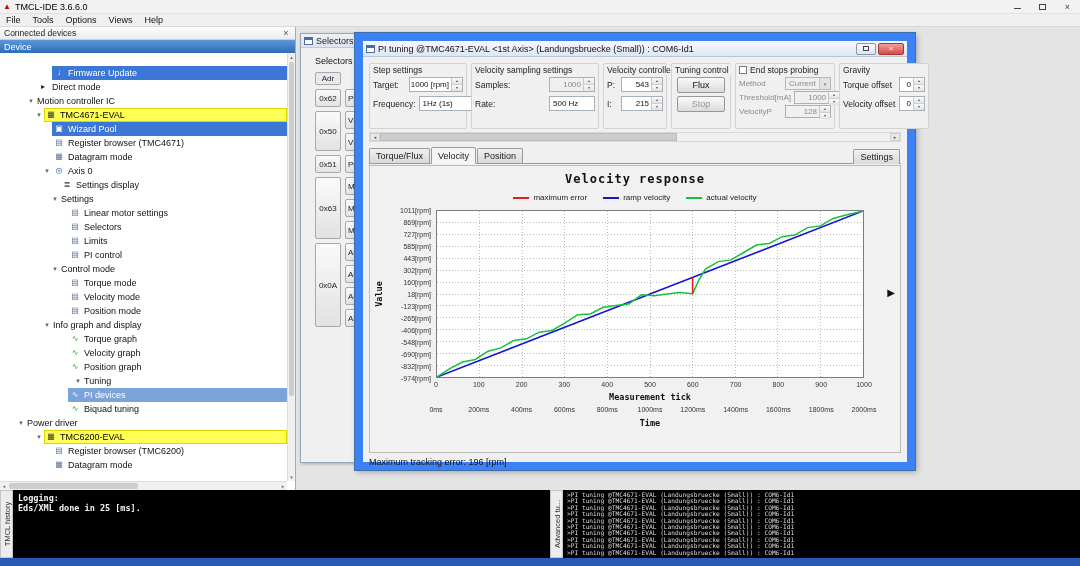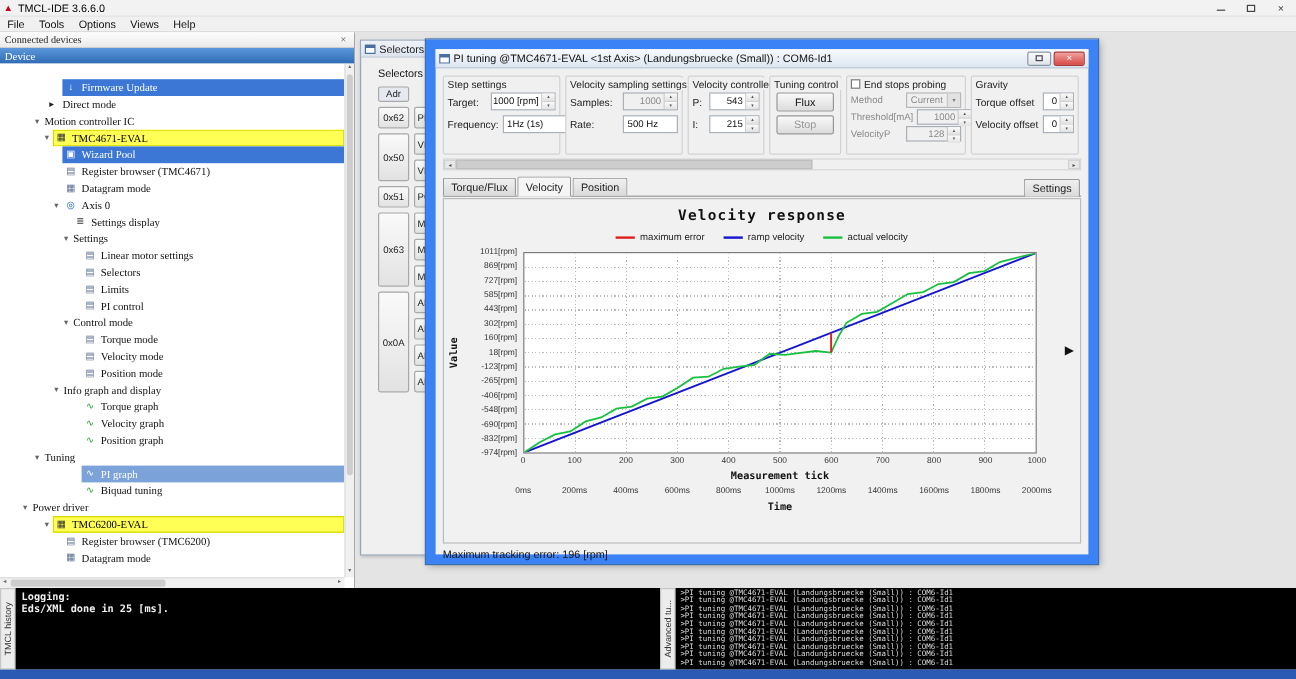--- a/index.html
+++ b/index.html
@@ -17,21 +17,21 @@
   .glyph-min{display:inline-block;width:7px;height:5px;border-bottom:1px solid #444;}
   .glyph-max{display:inline-block;width:7px;height:6px;border:1px solid #444;}
 
   
   #menubar{position:absolute;left:0;top:14px;width:1080px;height:13px;background:#f0f0f0;
     border-bottom:1px solid #d8d8d8;display:flex;align-items:center;}
   .menu-item{font-size:9px;padding:0 6px;color:#111;}
 
   
   #left-panel{position:absolute;left:0;top:27px;width:296px;height:463px;background:#fff;
-    border-right:1px solid #a8a8a8;font-family:Liberation Serif, serif;}
+    border-right:1px solid #a8a8a8;}
   #cd-header{height:13px;background:linear-gradient(#fdfdfd,#ebebeb);border-bottom:1px solid #cfcfcf;
     display:flex;align-items:center;font-size:8.5px;padding:0 4px;color:#222;}
   #cd-close{margin-left:auto;font-size:9px;color:#555;width:10px;text-align:center;line-height:11px;}
   #device-header{height:13px;background:linear-gradient(#5b97da,#2f6cb5);color:#fff;font-size:9px;
     display:flex;align-items:center;padding:0 4px;}
   #tree{position:absolute;left:0;top:26px;right:8px;bottom:9px;overflow:hidden;padding-top:13px;background:#fff;}
   .trow{height:14px;display:flex;align-items:center;font-size:9px;white-space:nowrap;}
   .chev{font-size:7px;color:#666;width:10px;text-align:center;line-height:10px;}
   .hl{display:flex;align-items:center;flex:1;height:14px;padding-left:1px;min-width:0;}
   .hl.blue{background:#3c77d6;color:#fff;}
@@ -325,30 +325,30 @@
             <span class="ticon i-graph">∿</span>
             <span class="tlabel">Velocity graph</span>
           </div>
         </div>
         <div class="trow" style="padding-left: 68px;">
           <div class="hl">
             <span class="ticon i-graph">∿</span>
             <span class="tlabel">Position graph</span>
           </div>
         </div>
-        <div class="trow" style="padding-left: 26px;">
+        <div class="trow" style="padding-left: 73px;">
           <span class="chev">▾</span>
           <div class="hl">
             <span class="tlabel">Tuning</span>
           </div>
         </div>
         <div class="trow" style="padding-left: 68px;">
           <div class="hl lightblue">
             <span class="ticon i-graph">∿</span>
-            <span class="tlabel">PI graph</span>
+            <span class="tlabel">PI devices</span>
           </div>
         </div>
         <div class="trow" style="padding-left: 68px;">
           <div class="hl">
             <span class="ticon i-graph">∿</span>
             <span class="tlabel">Biquad tuning</span>
           </div>
         </div>
         <div class="trow" style="padding-left: 16px;">
           <span class="chev">▾</span>
@@ -449,21 +449,21 @@
           </div>
         </div>
         <div class="frow">
           <span class="flabel">Frequency:</span>
           <div class="tinput" style="width:54px">
             <span>1Hz (1s)</span>
           </div>
         </div>
       </div>
 
-      <div class="grp" style="width:98px">
+      <div class="grp" style="width:128px">
         <div class="grp-title">Velocity sampling settings</div>
         <div class="frow">
           <span class="flabel">Samples:</span>
           <div class="spin disabled" style="width:46px">
             <span>1000</span>
             <span class="arrows">
                 <span>▴</span>
                 <span>▾</span>
               </span>
           </div>

